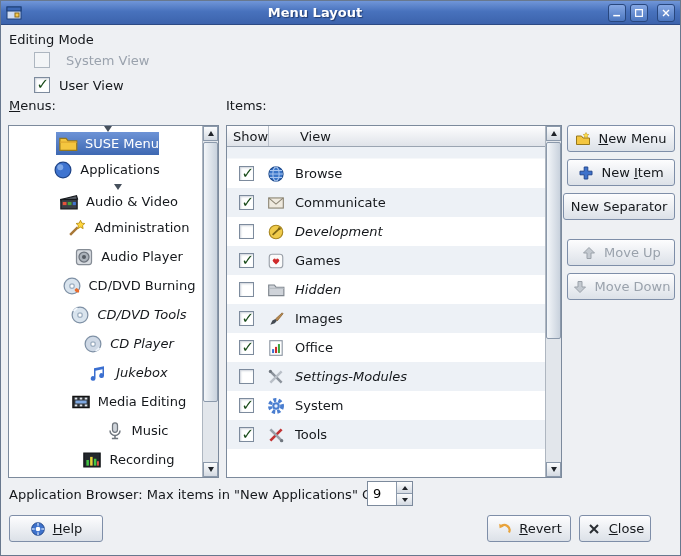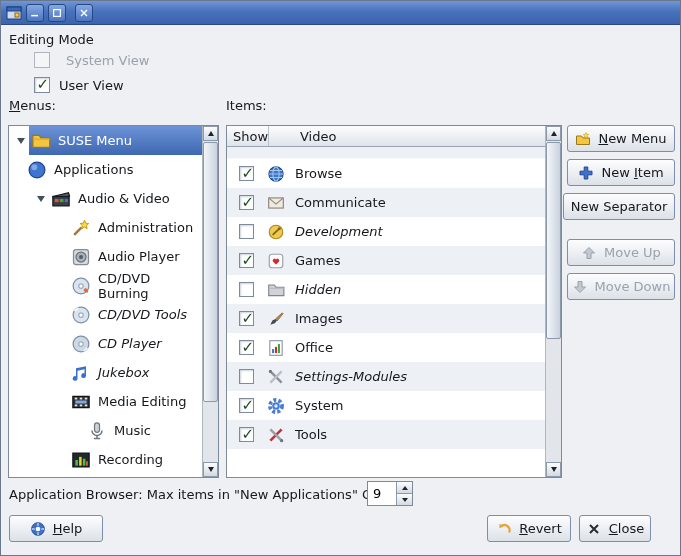--- a/index.html
+++ b/index.html
@@ -26,21 +26,21 @@
 .viewport{position:absolute;left:0;top:0;bottom:0;right:16px;overflow:hidden;background:#fff;}
 .vscroll{position:absolute;top:0;right:0;bottom:0;width:16px;background:#e2e6eb;border-left:1px solid #aeb6c0;}
 .sbtn{position:absolute;left:0;right:0;height:15px;background:linear-gradient(#fbfcfd,#d4dae2);border:1px solid #8b99ab;display:flex;align-items:center;justify-content:center;}
 .sbtn.up{top:0;}
 .sbtn.down{bottom:0;}
 .thumb{position:absolute;left:0;width:15px;background:linear-gradient(90deg,#f3f6f9,#c9d2dd);border:1px solid #8b99ab;border-radius:2px;}
 .tri-up{width:0;height:0;border-left:3.5px solid transparent;border-right:3.5px solid transparent;border-bottom:5px solid #1f2329;}
 .tri-dn{width:0;height:0;border-left:3.5px solid transparent;border-right:3.5px solid transparent;border-top:5px solid #1f2329;}
 .tri-up.s{border-left-width:3px;border-right-width:3px;border-bottom-width:4px;}
 .tri-dn.s{border-left-width:3px;border-right-width:3px;border-top-width:4px;}
-.tree-row{height:29px;display:flex;align-items:center;}
+.tree-row{height:29px;display:flex;align-items:center;flex-direction:column;}
 .expander{width:16px;display:inline-flex;justify-content:center;flex:none;}
 .exp-tri{width:0;height:0;border-left:4.5px solid transparent;border-right:4.5px solid transparent;border-top:6px solid #46505c;}
 .rowfill{flex:1;height:100%;display:flex;align-items:center;gap:7px;padding-left:2px;}
 .tree-row.selected .rowfill{background:linear-gradient(#6d93d6,#3e68b2);color:#fff;}
 .it{font-style:italic;}
 .thead{display:flex;height:21px;background:linear-gradient(#fdfdfe,#dfe3e9);border-bottom:1px solid #9aa4b1;gap:25px;}
 .th{display:flex;align-items:center;padding:0 6px;}
 .th-show{width:42px;border-right:1px solid #b9c0ca;}
 .trow{height:29px;display:flex;align-items:center;}
 .trow.alt{background:#edf1f6;}
@@ -61,20 +61,21 @@
 <body>
 
 <div class="titlebar">
   <span class="ico i16">
       <svg viewBox="0 0 16 16">
         <rect x="1" y="2" width="14" height="12" fill="#cfdcf3" stroke="#1d3e77"></rect>
         <rect x="1" y="2" width="14" height="4" fill="#3c68b5" stroke="#1d3e77"></rect>
         <rect x="9" y="8" width="4" height="4" fill="#f7c94d" stroke="#8a6914"></rect>
       </svg>
     </span>
+  <span class="title">Menu Layout</span>
   <span class="winbtn">
       <span class="ico i12">
         <svg viewBox="0 0 16 16">
           <rect x="3" y="10.5" width="9" height="2" fill="#fff"></rect>
         </svg>
       </span>
     </span>
   <span class="winbtn">
       <span class="ico i12">
         <svg viewBox="0 0 16 16">
@@ -279,21 +280,21 @@
     <div class="sbtn down">
         <i class="tri-dn"></i>
       </div>
   </div>
 </div>
 
 <div class="panel" id="items-panel">
   <div class="viewport">
     <div class="thead">
       <div class="th th-show">Show</div>
-      <div class="th th-item">Video</div>
+      <div class="th th-item">View</div>
     </div>
     <div>
         <div class="trow sliver"></div>
         <div class="trow">
           <span class="cb checked"></span>
           <span class="ico" style="height: 18px; width: 18px;">
             <svg viewBox="0 0 16 16">
               <circle cx="8" cy="8" r="6.3" fill="#3b76c8" stroke="#1d4a8c"></circle>
               <ellipse cx="8" cy="8" rx="2.8" ry="6.3" fill="none" stroke="#a9c6ef" stroke-width=".9"></ellipse>
               <path d="M1.7 8h12.6M2.6 4.8h10.8M2.6 11.2h10.8" stroke="#a9c6ef" stroke-width=".9" fill="none"></path>

